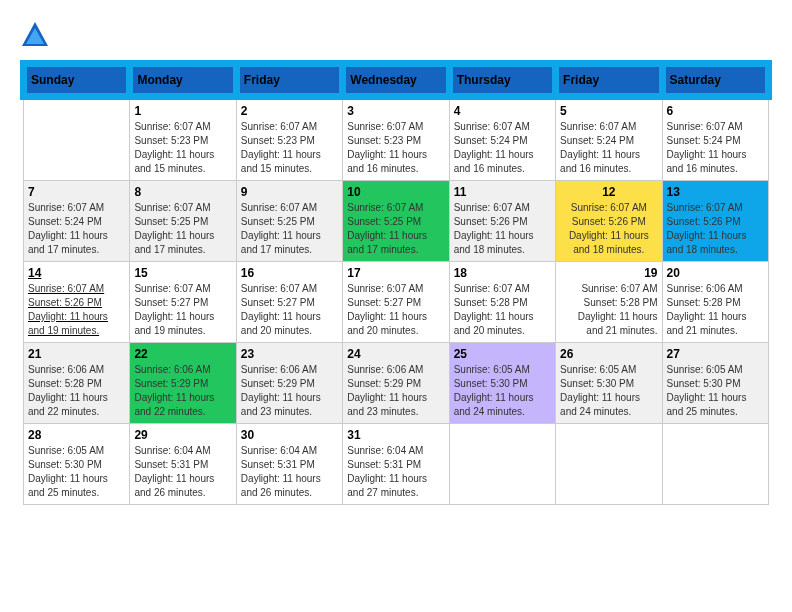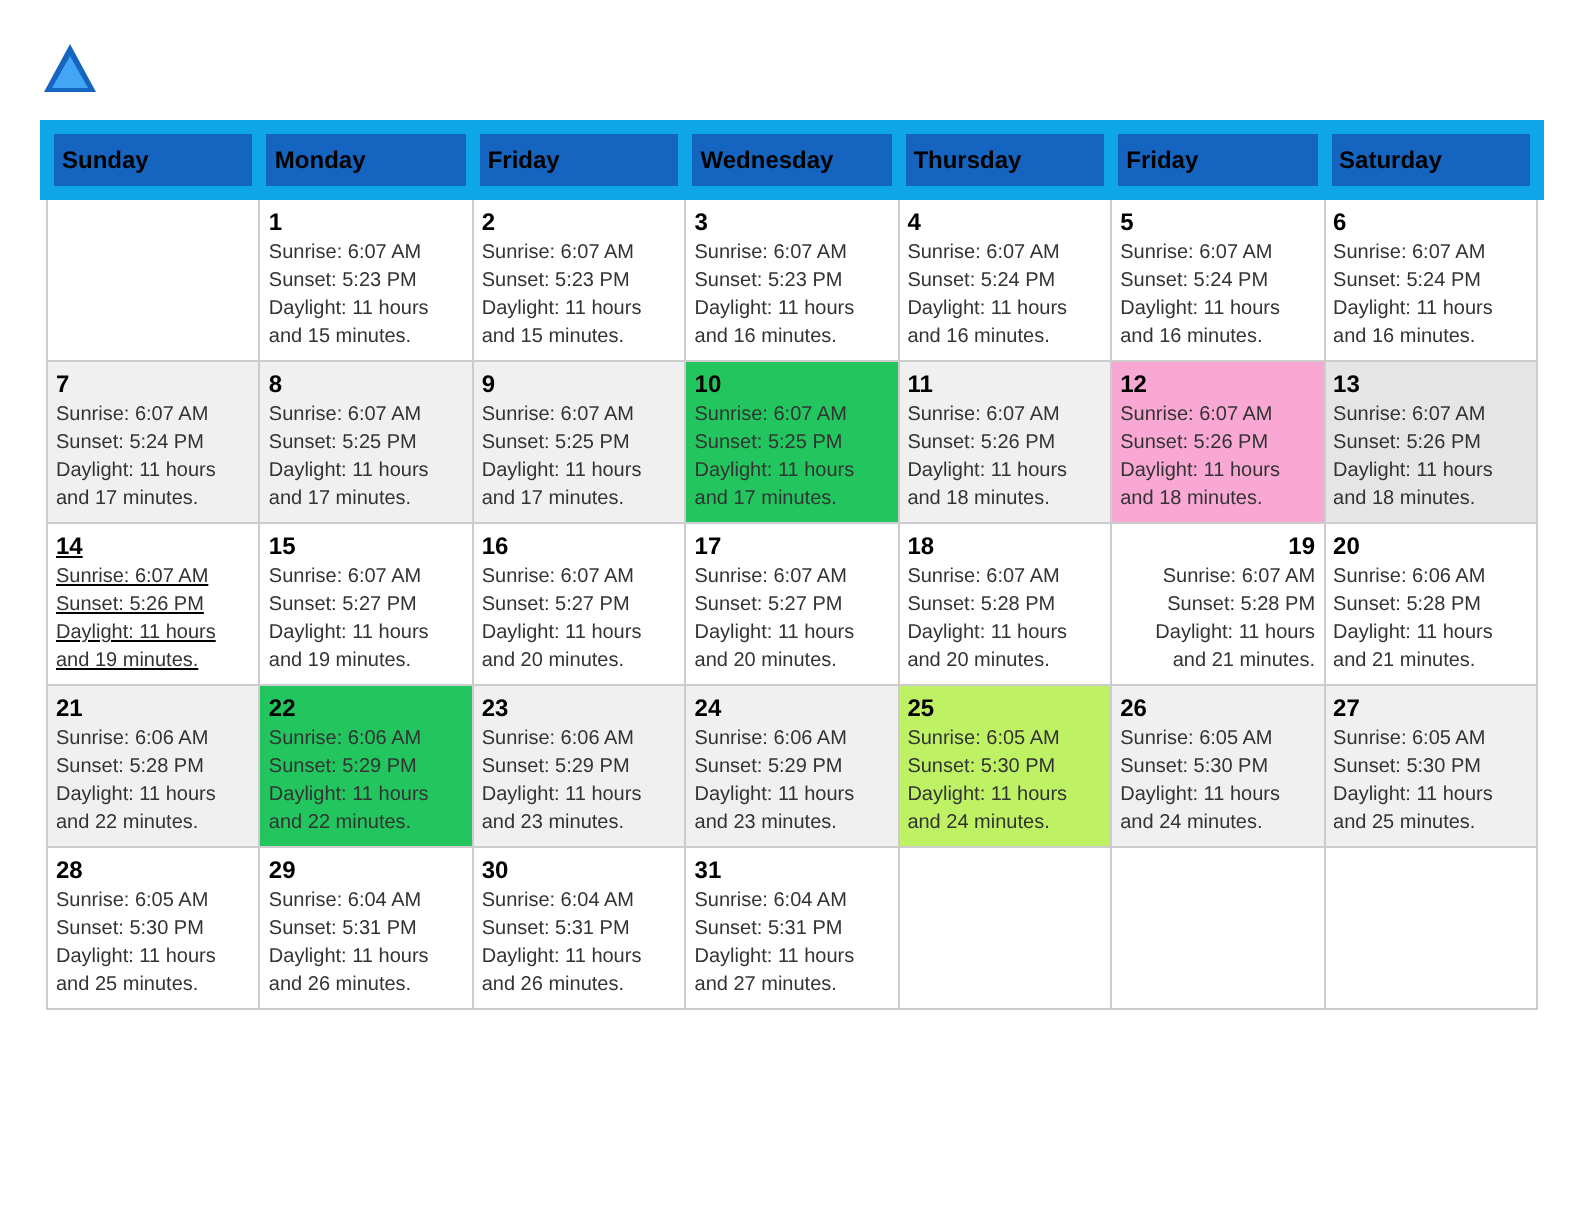--- a/index.html
+++ b/index.html
@@ -167,25 +167,25 @@
           <div class="day-info">Sunrise: 6:07 AM<br>Sunset: 5:25 PM<br>Daylight: 11 hours and 17 minutes.</div>
         </td>
         <td style="background-color: #22c55e;">
           <div class="day-number">10</div>
           <div class="day-info">Sunrise: 6:07 AM<br>Sunset: 5:25 PM<br>Daylight: 11 hours and 17 minutes.</div>
         </td>
         <td style="background-color: rgb(240, 240, 240);">
           <div class="day-number">11</div>
           <div class="day-info">Sunrise: 6:07 AM<br>Sunset: 5:26 PM<br>Daylight: 11 hours and 18 minutes.</div>
         </td>
-        <td style="background-color: #f9a8d4;">
+        <td style="background-color: #fde047; text-align: center;">
           <div class="day-number">12</div>
           <div class="day-info">Sunrise: 6:07 AM<br>Sunset: 5:26 PM<br>Daylight: 11 hours and 18 minutes.</div>
         </td>
-        <td style="background-color: #e5e5e5;">
+        <td style="background-color: #0ea5e9;">
           <div class="day-number">13</div>
           <div class="day-info">Sunrise: 6:07 AM<br>Sunset: 5:26 PM<br>Daylight: 11 hours and 18 minutes.</div>
         </td>
       </tr>
       <tr>
         <td style="background-color: rgb(255, 255, 255); text-decoration: underline;">
           <div class="day-number">14</div>
           <div class="day-info">Sunrise: 6:07 AM<br>Sunset: 5:26 PM<br>Daylight: 11 hours and 19 minutes.</div>
         </td>
         <td style="background-color: rgb(255, 255, 255);">
@@ -223,21 +223,21 @@
           <div class="day-info">Sunrise: 6:06 AM<br>Sunset: 5:29 PM<br>Daylight: 11 hours and 22 minutes.</div>
         </td>
         <td style="background-color: rgb(240, 240, 240);">
           <div class="day-number">23</div>
           <div class="day-info">Sunrise: 6:06 AM<br>Sunset: 5:29 PM<br>Daylight: 11 hours and 23 minutes.</div>
         </td>
         <td style="background-color: rgb(240, 240, 240);">
           <div class="day-number">24</div>
           <div class="day-info">Sunrise: 6:06 AM<br>Sunset: 5:29 PM<br>Daylight: 11 hours and 23 minutes.</div>
         </td>
-        <td style="background-color: #bef264;">
+        <td style="background-color: #c4b5fd;">
           <div class="day-number">25</div>
           <div class="day-info">Sunrise: 6:05 AM<br>Sunset: 5:30 PM<br>Daylight: 11 hours and 24 minutes.</div>
         </td>
         <td style="background-color: rgb(240, 240, 240);">
           <div class="day-number">26</div>
           <div class="day-info">Sunrise: 6:05 AM<br>Sunset: 5:30 PM<br>Daylight: 11 hours and 24 minutes.</div>
         </td>
         <td style="background-color: rgb(240, 240, 240);">
           <div class="day-number">27</div>
           <div class="day-info">Sunrise: 6:05 AM<br>Sunset: 5:30 PM<br>Daylight: 11 hours and 25 minutes.</div>

